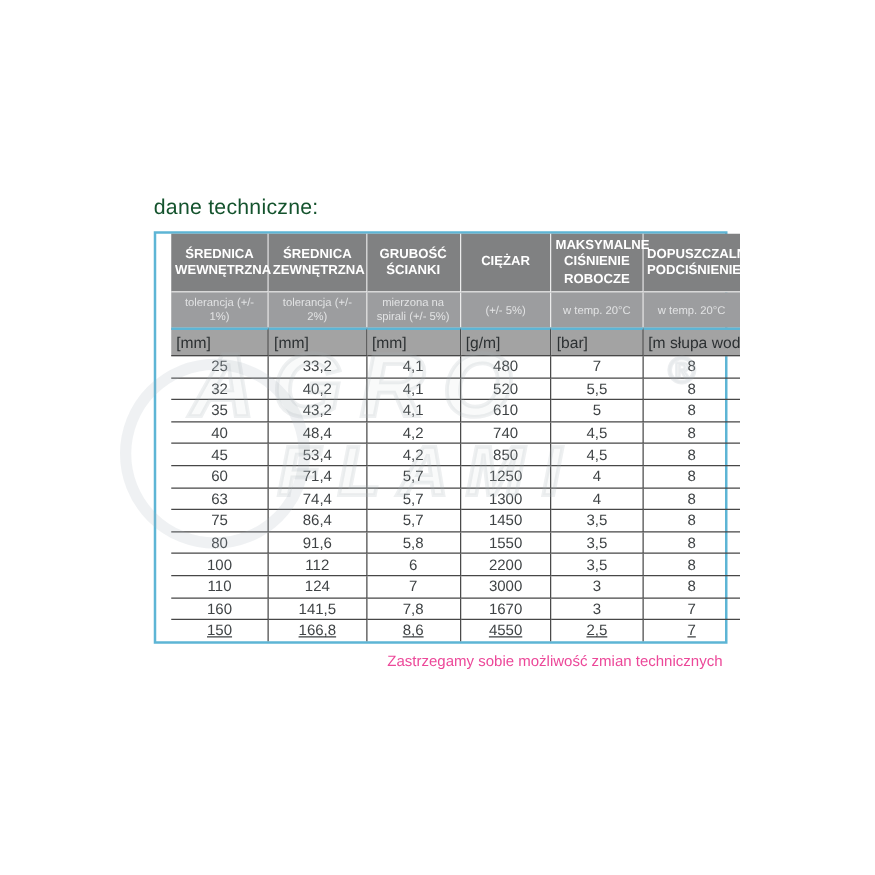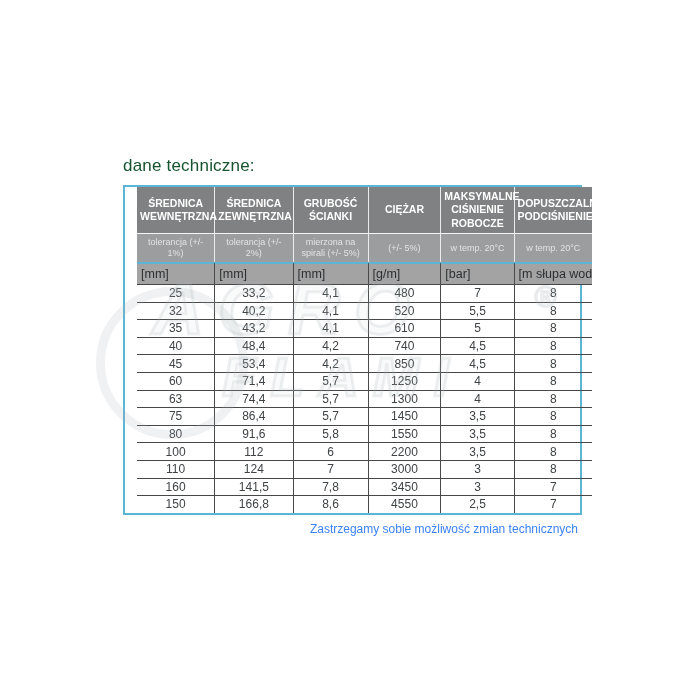--- a/index.html
+++ b/index.html
@@ -89,29 +89,29 @@
     color: #3f4345;
     font-size: 12px;
     height: 16.6px;
     border-right: 1px solid #4a4a4a;
     border-bottom: 1px solid #474747;
     text-align: center;
     vertical-align: middle;
     padding: 0;
   }
   tbody.data td:last-child { border-right: none; }
-  tbody.data tr:last-child td { border-bottom: none; }
+  tbody.data tr:last-child td { border-bottom: none; text-decoration: underline; }
 
   .footer-note {
     position: absolute;
     left: 123px; top: 522px;
     width: 455px;
     text-align: right;
     font-size: 12px;
-    color: #3b82f6;
+    color: #ec4899;
     z-index: 1;
   }
 
   
   .watermark { position: absolute; left: 0; top: 0; width: 586px; height: 700px; pointer-events: none; z-index: 2; }
   .wm-circle {
     position: absolute;
     left: 96px; top: 287px;
     width: 134px; height: 134px;
     border: 9px solid rgba(168,178,186,0.18);
@@ -256,21 +256,21 @@
           <td>124</td>
           <td>7</td>
           <td>3000</td>
           <td>3</td>
           <td>8</td>
         </tr>
         <tr>
           <td>160</td>
           <td>141,5</td>
           <td>7,8</td>
-          <td>3450</td>
+          <td>1670</td>
           <td>3</td>
           <td>7</td>
         </tr>
         <tr>
           <td>150</td>
           <td>166,8</td>
           <td>8,6</td>
           <td>4550</td>
           <td>2,5</td>
           <td>7</td>

